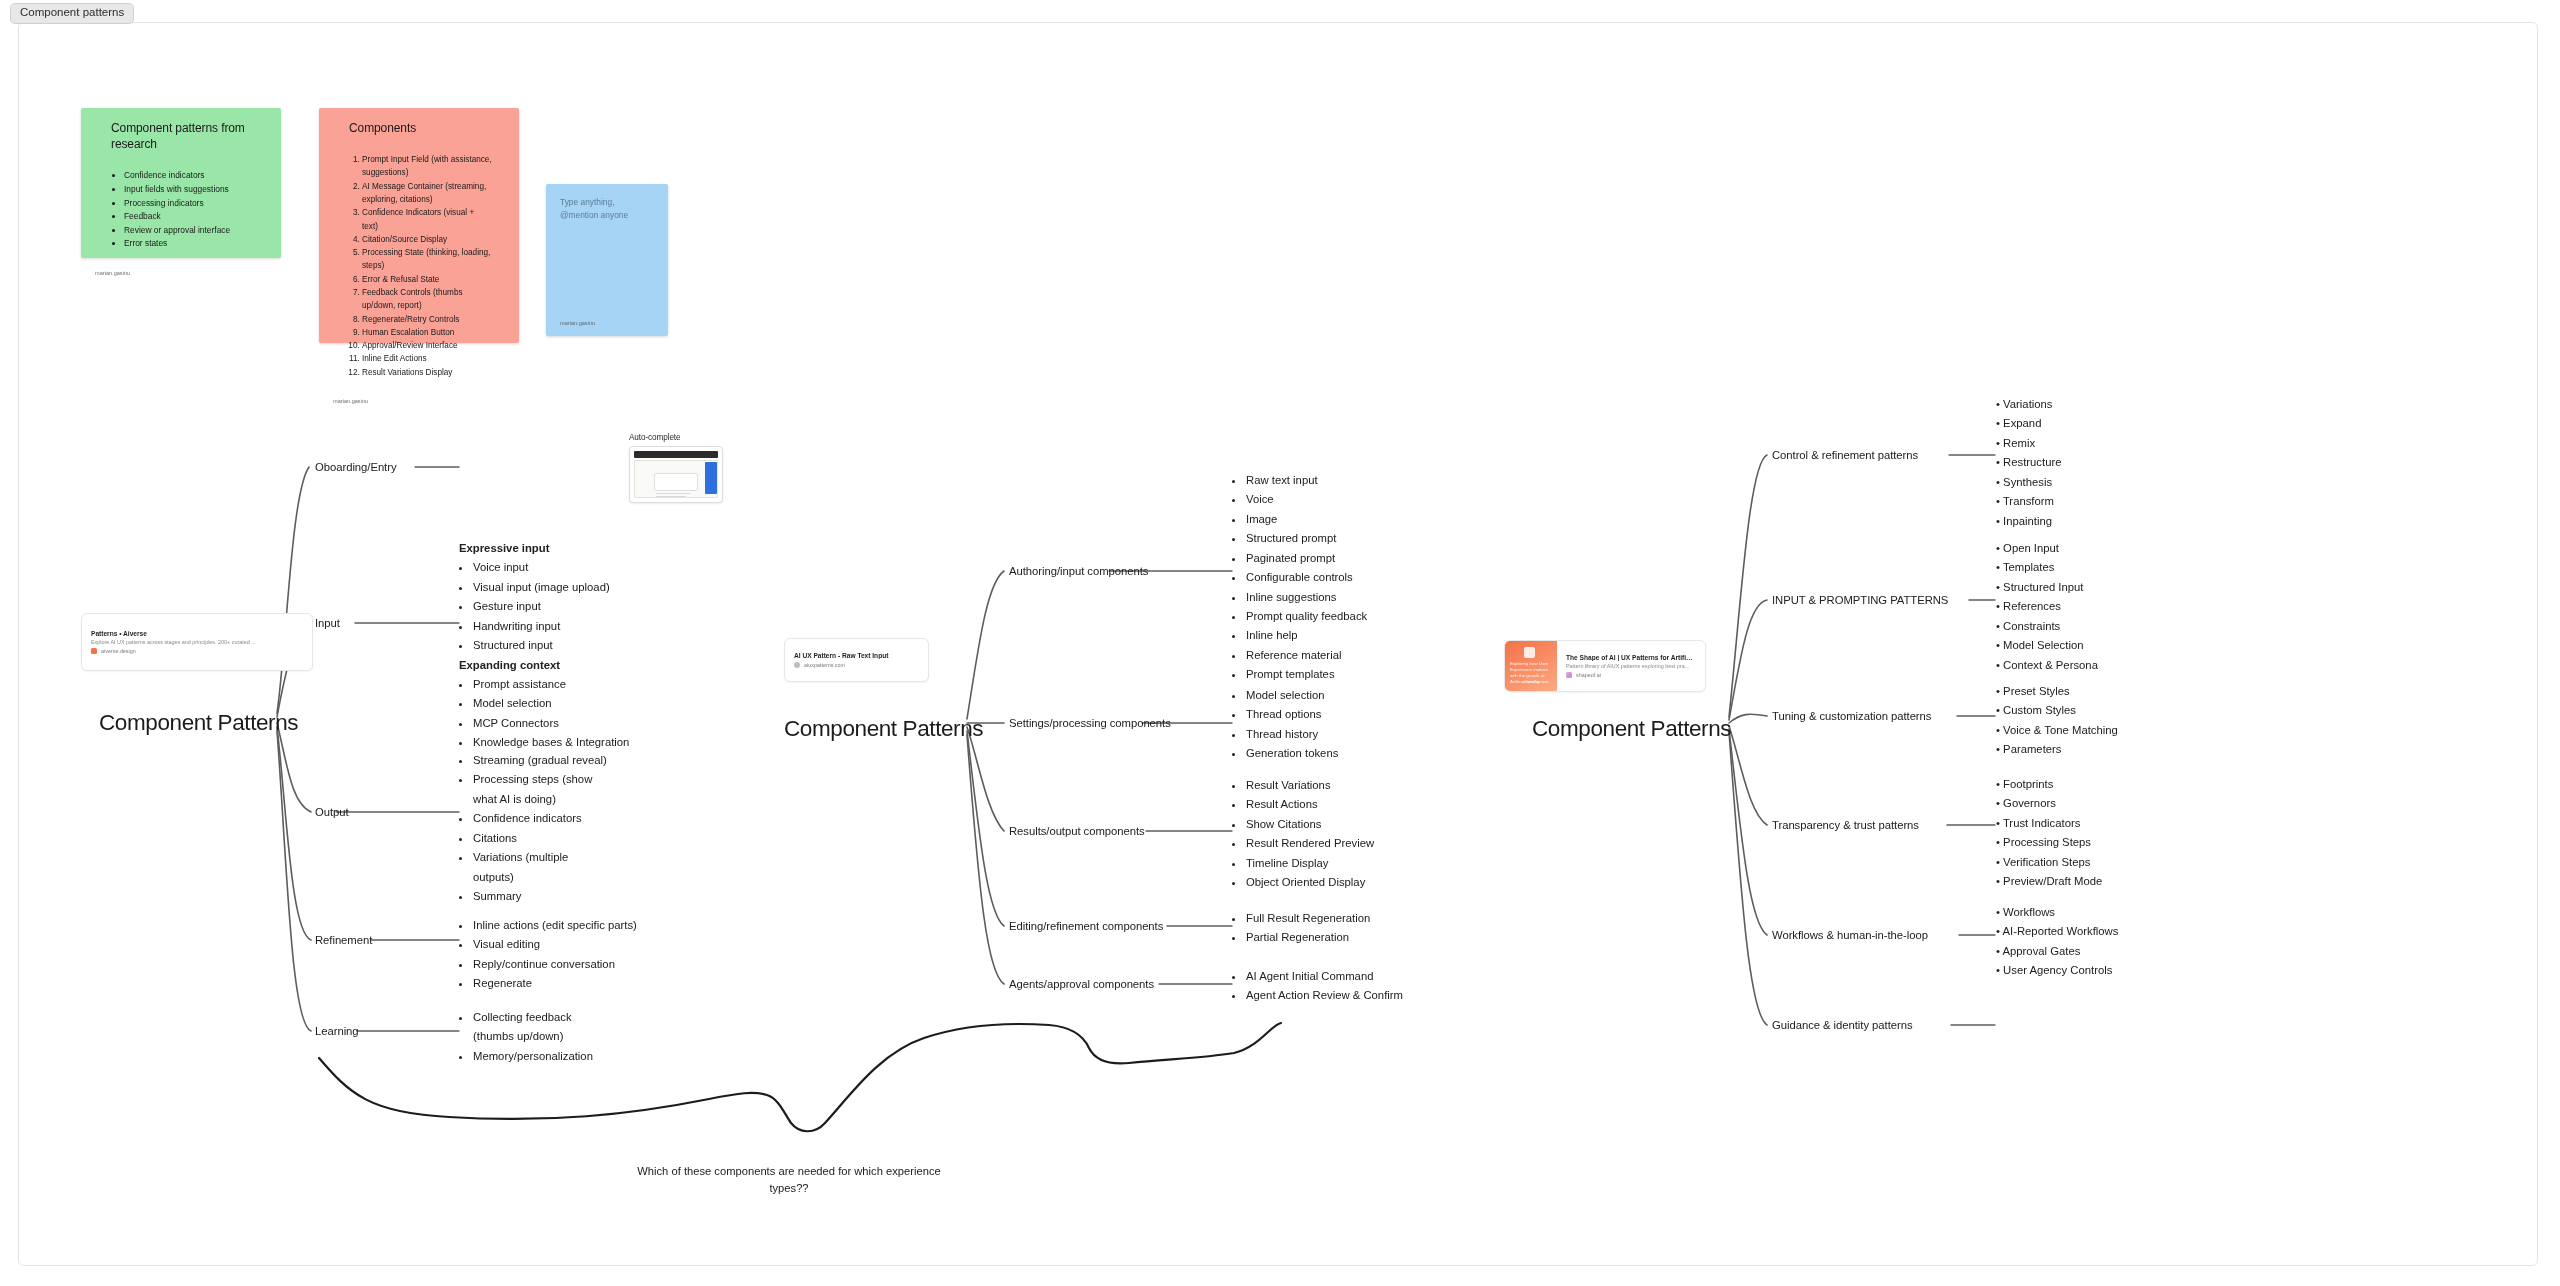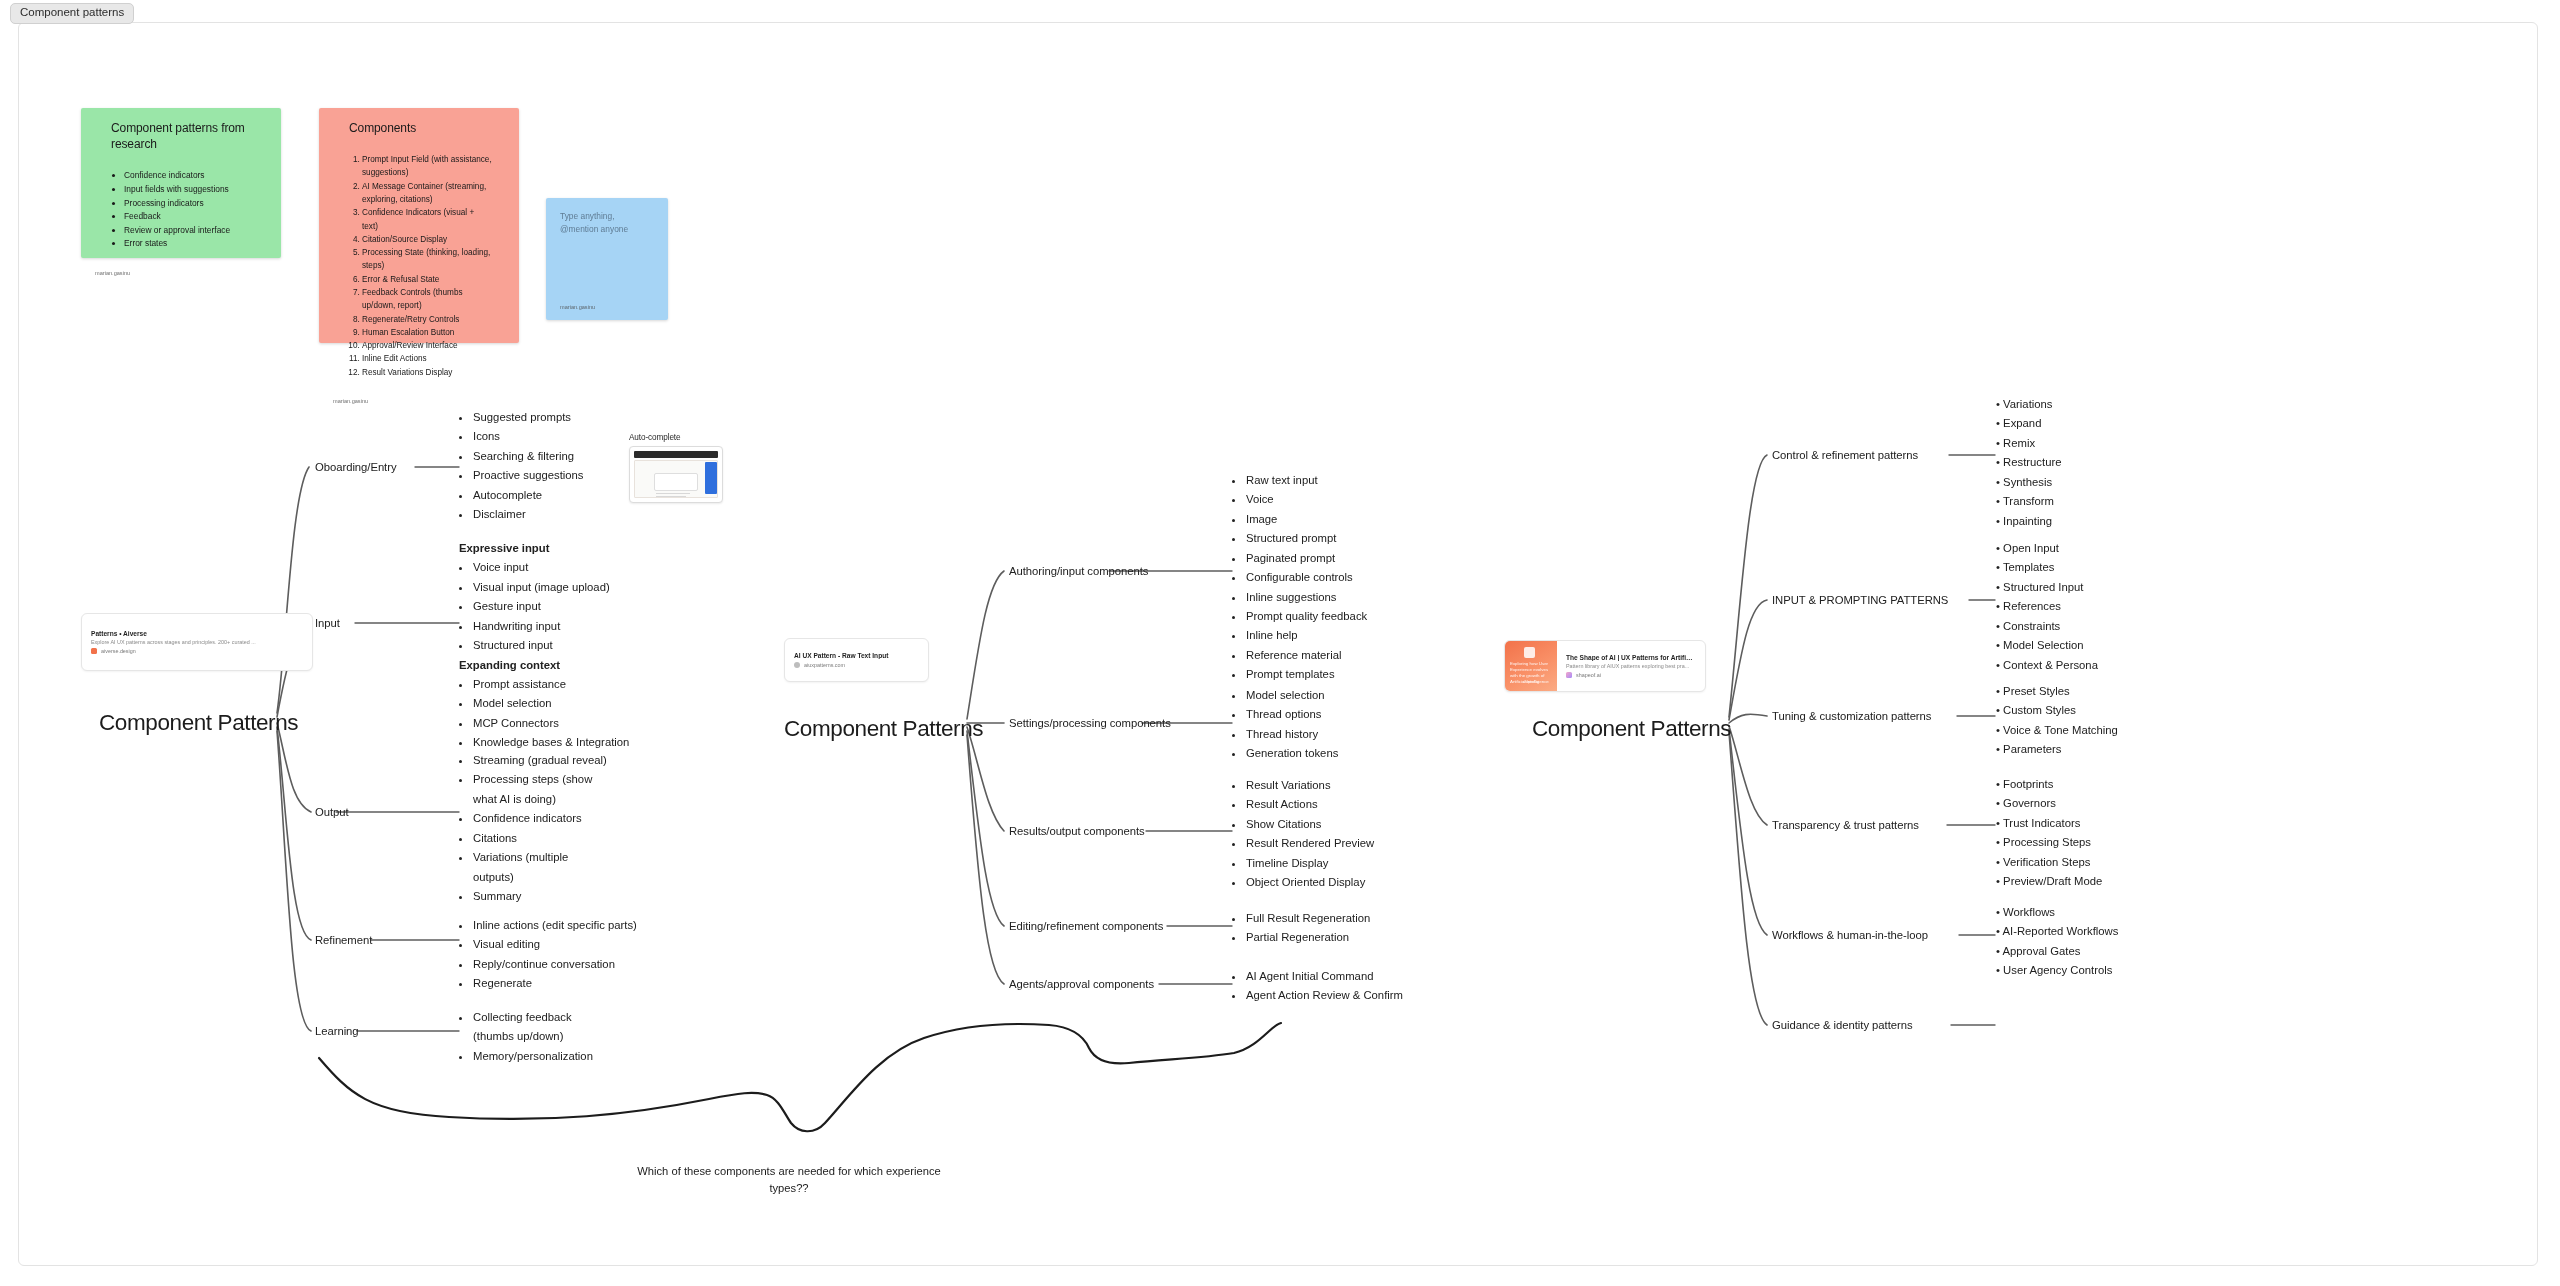--- a/index.html
+++ b/index.html
@@ -162,21 +162,21 @@
       <li>Feedback Controls (thumbs up/down, report)</li>
       <li>Regenerate/Retry Controls</li>
       <li>Human Escalation Button</li>
       <li>Approval/Review Interface</li>
       <li>Inline Edit Actions</li>
       <li>Result Variations Display</li>
     </ol>
     <div class="author">marian.gasinu</div>
   </div>
 
-  <div class="sticky blue" style="left:527px;top:175px;width:122px;height:122px;gap:28px;">
+  <div class="sticky blue" style="left:527px;top:161px;width:122px;height:152px;gap:28px;">
     <div class="placeholder">Type anything, @mention anyone</div>
     <div class="author">marian.gasinu</div>
   </div>
 
   <div class="linkcard" style="left:62px;top:590px;width:232px;height:58px;">
     <div class="lc-body" style="width:100%;">
       <div class="lc-title">Patterns • Aiverse</div>
       <div class="lc-desc">Explore AI UX patterns across stages and principles. 200+ curated ...</div>
       <div class="lc-foot">
         <span class="lc-fav" style="background:#f2724a;"></span>
@@ -224,30 +224,20 @@
   </div>
 
   <div class="root-title" style="left:80px;top:700px;transform:translateY(-50%);">Component Patterns</div>
 
   <div class="node-label" style="left:296px;top:444px;transform:translateY(-50%);">Oboarding/Entry</div>
   <div class="node-label" style="left:296px;top:600px;transform:translateY(-50%);">Input</div>
   <div class="node-label" style="left:296px;top:789px;transform:translateY(-50%);">Output</div>
   <div class="node-label" style="left:296px;top:917px;transform:translateY(-50%);">Refinement</div>
   <div class="node-label" style="left:296px;top:1008px;transform:translateY(-50%);">Learning</div>
 
-  <div class="leafblock" style="left:440px;top:385px;width:190px;">
-    <ul>
-      <li>Suggested prompts</li>
-      <li>Icons</li>
-      <li>Searching &amp; filtering</li>
-      <li>Proactive suggestions</li>
-      <li>Autocomplete</li>
-      <li>Disclaimer</li>
-    </ul>
-  </div>
 
   <div class="leafblock" style="left:440px;top:516px;width:210px;">
     <p class="plain">Expressive input</p>
     <ul>
       <li>Voice input</li>
       <li>Visual input (image upload)</li>
       <li>Gesture input</li>
       <li>Handwriting input</li>
       <li>Structured input</li>
     </ul>

